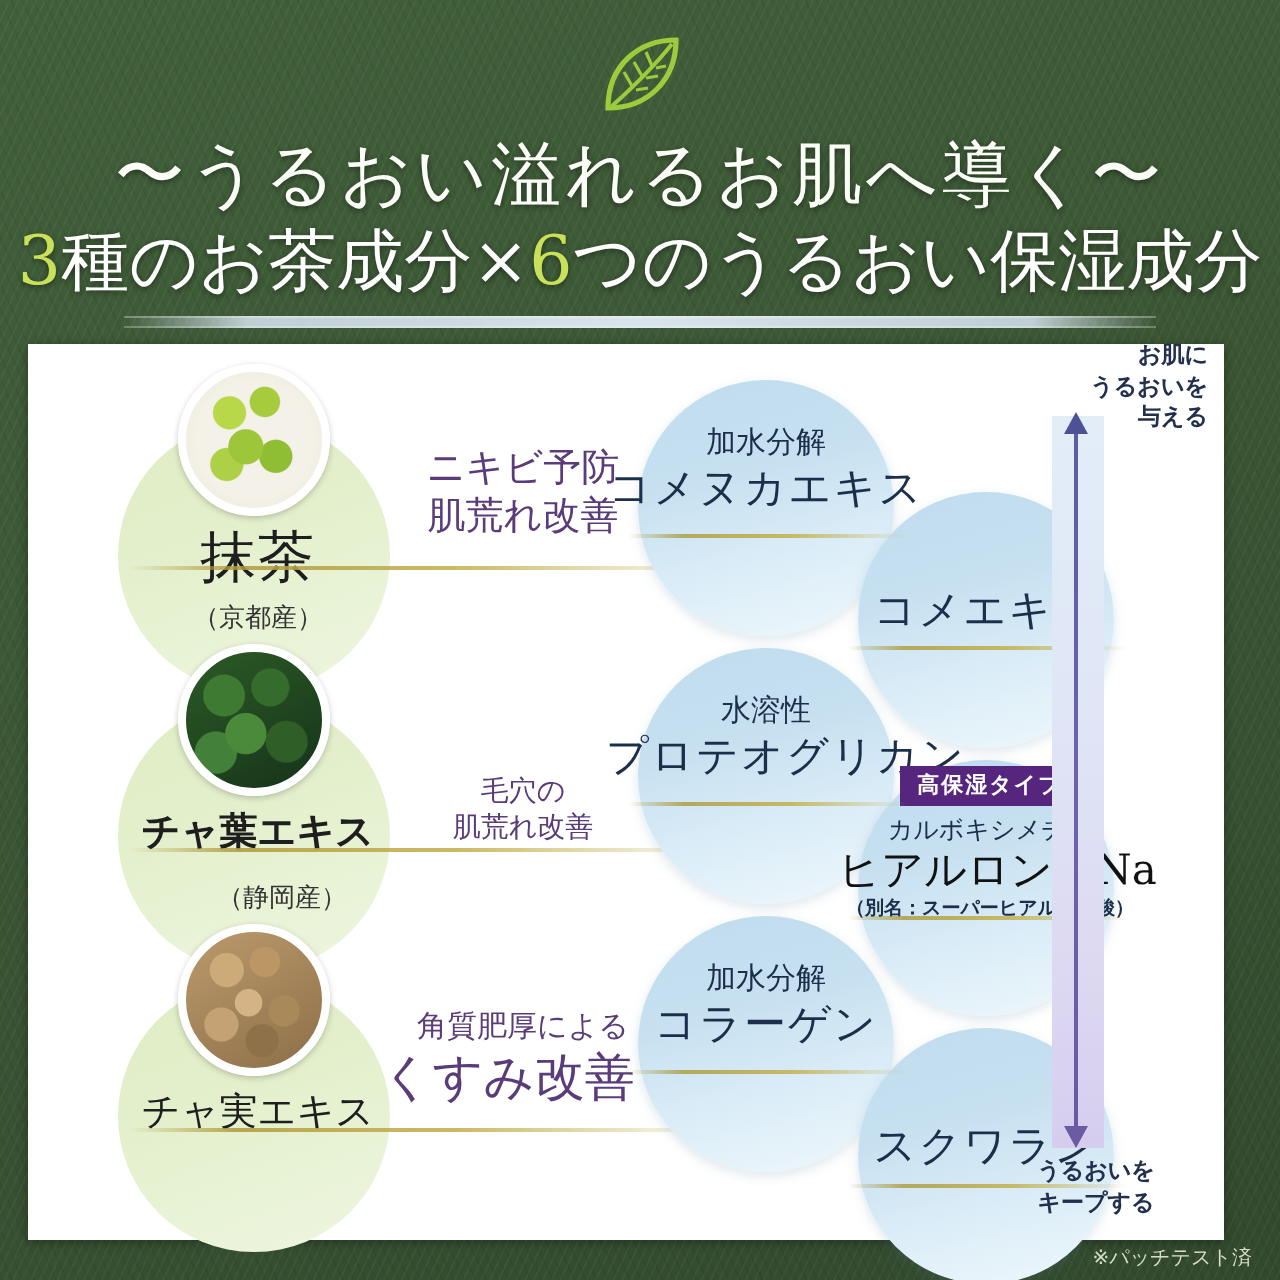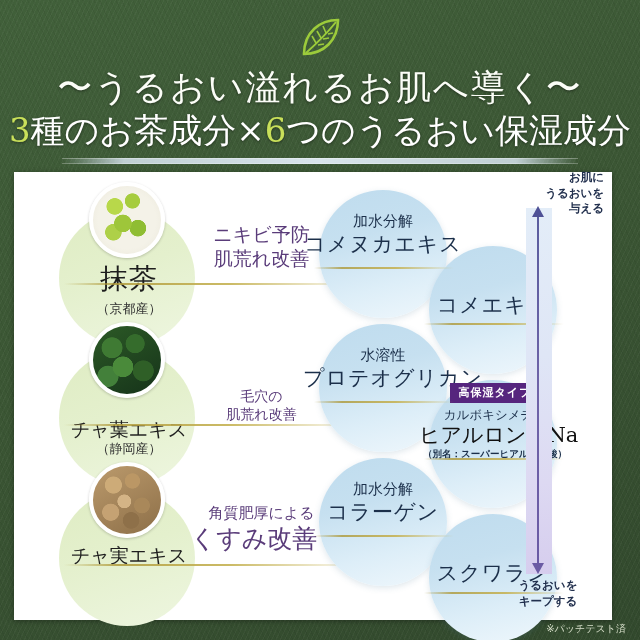--- a/index.html
+++ b/index.html
@@ -88,29 +88,29 @@
   }
 
   .g-name{
     position:absolute;width:230px;text-align:center;left:0px;
     color:#1e1e1e;font-family:"DejaVu Serif","Liberation Serif",serif;
     white-space:nowrap;
   }
   .g-name .big{font-size:28px;letter-spacing:1px;}
   .g-name .sm{font-size:19px;letter-spacing:0px;}
   .n1{top:88px;}
-  .n2{top:245px;}
+  .n2{top:231px;font-weight:bold;}
   .n3{top:371px;}
   .g-origin{
     position:absolute;width:230px;text-align:center;left:0px;
     font-size:13px;color:#333;font-family:"DejaVu Serif","Liberation Serif",serif;
     white-space:nowrap;
   }
   .o1{top:128px;}
-  .o2{top:268px;}
+  .o2{top:268px;padding-left:12px;}
   .o3{top:408px;}
 
   
   .benefit{
     position:absolute;width:175px;text-align:center;
     color:#5a3c7a;font-family:"DejaVu Serif","Liberation Serif",serif;
     white-space:nowrap;line-height:1.28;
   }
   .benefit .l{display:block;}
   .b1{left:160px;top:50px;font-size:19px;}

